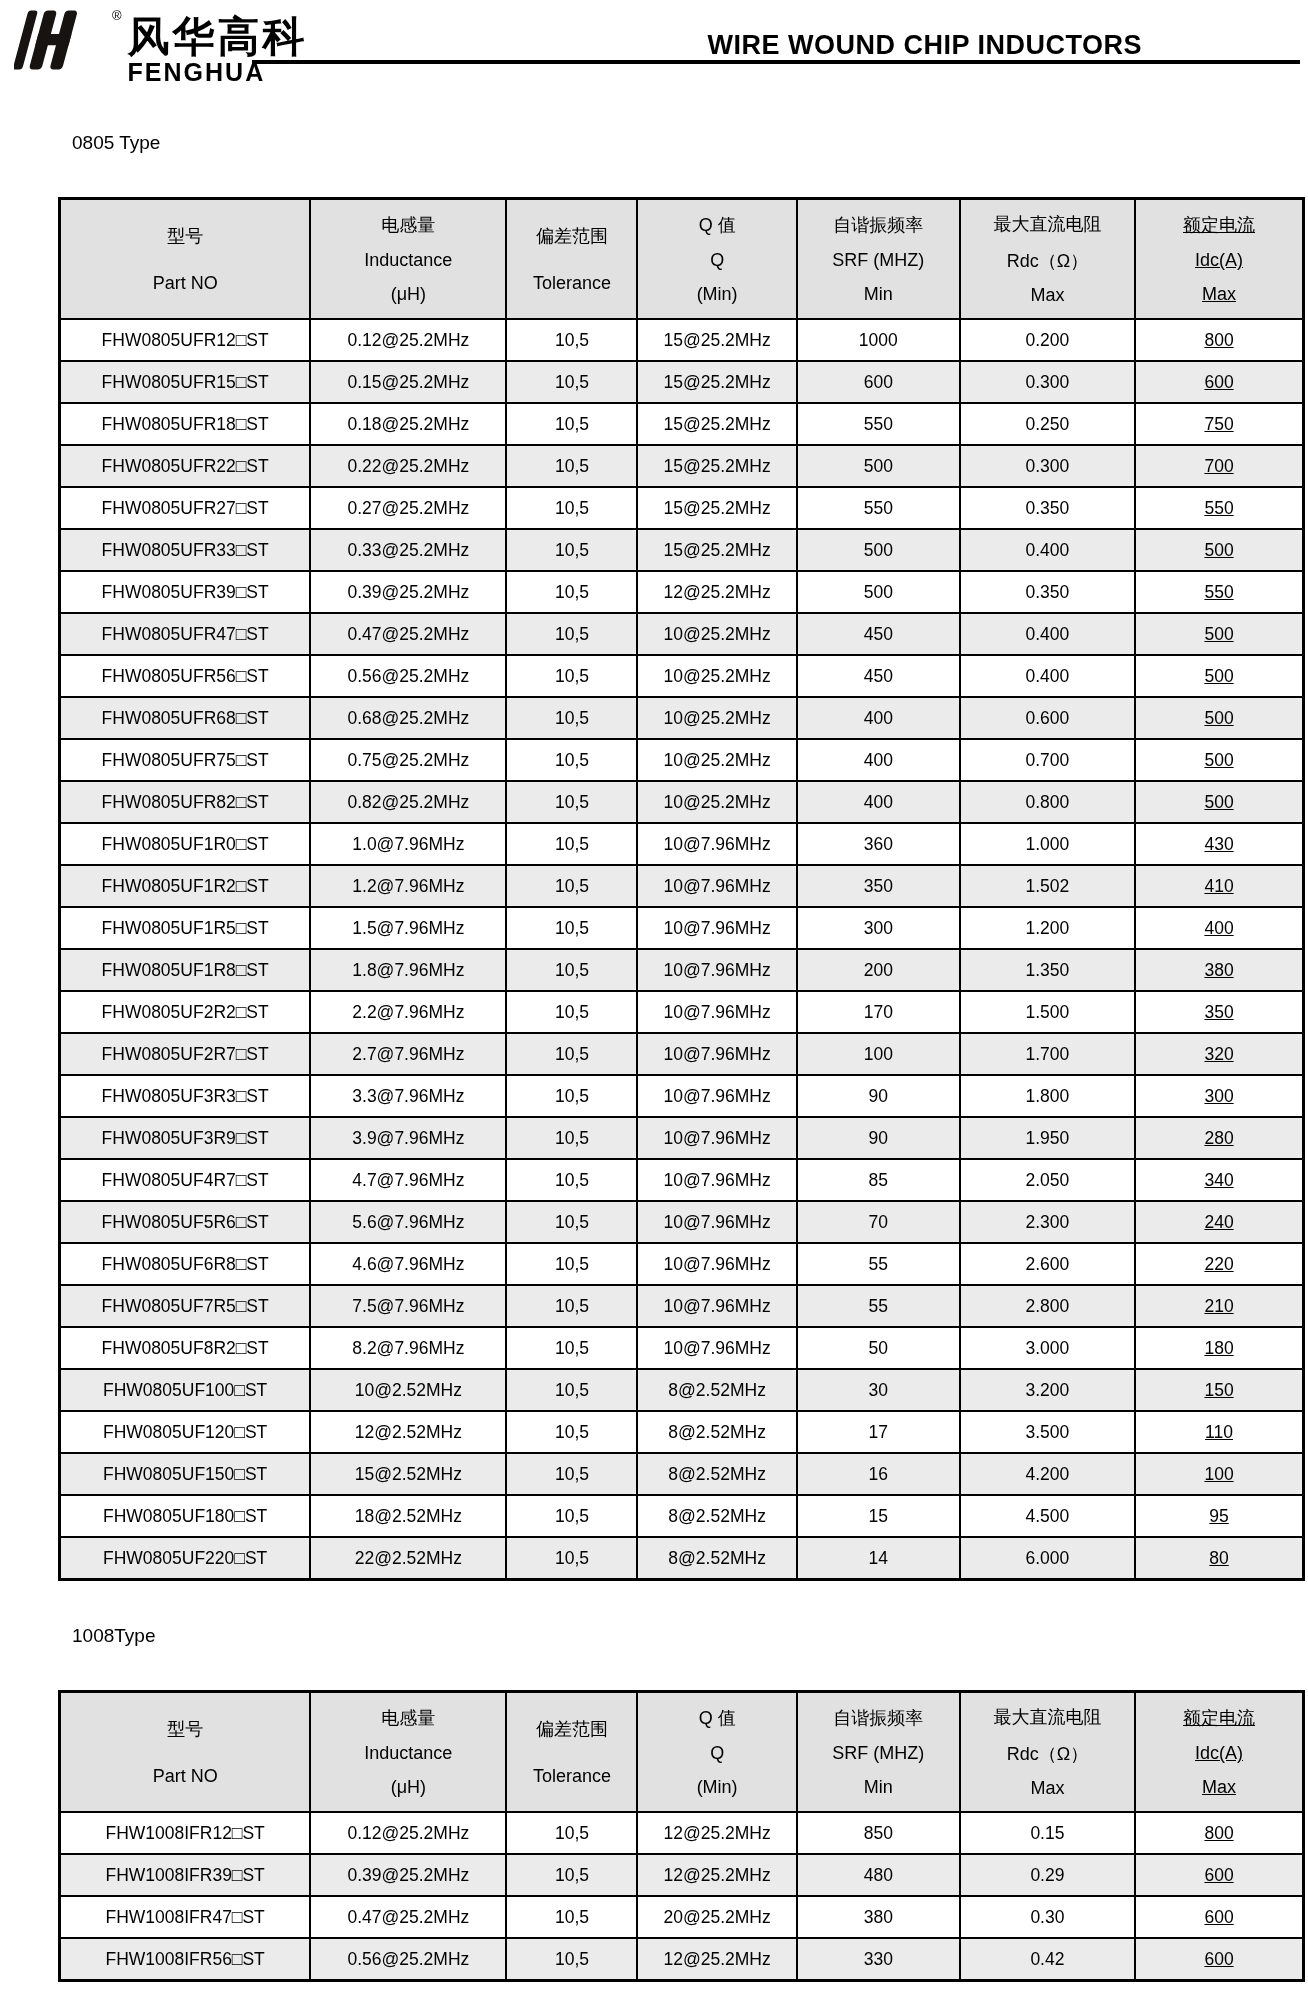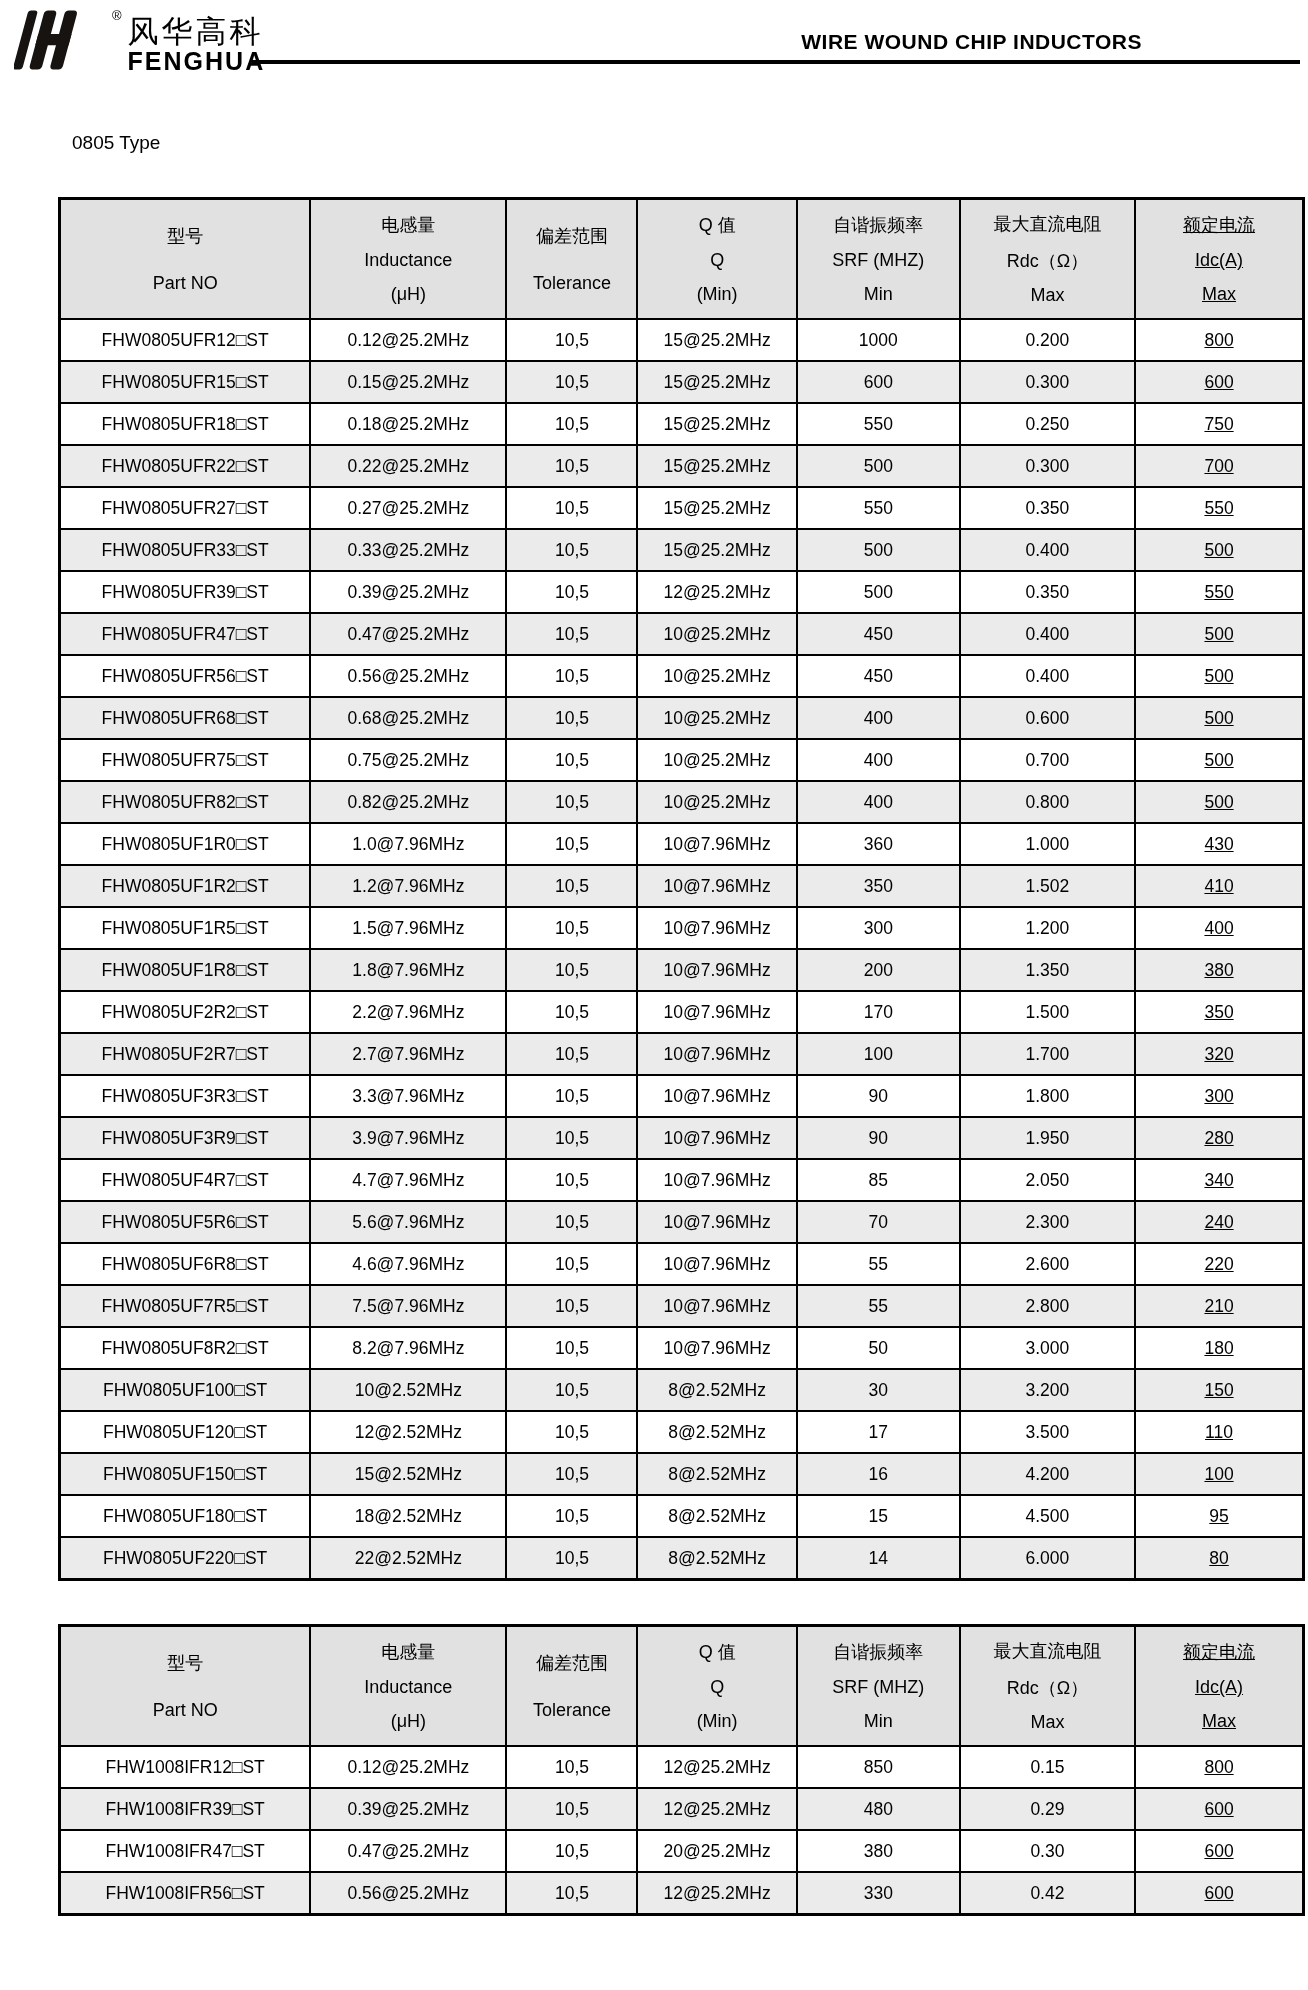--- a/index.html
+++ b/index.html
@@ -11,23 +11,23 @@
     color:#000;
     overflow:hidden;
   }
 
   
   .banner { position:relative; height:96px; }
   .logo-wrap { position:absolute; left:14px; top:6px; display:flex; align-items:flex-start; }
   .logo-mark { display:block; }
   .reg-mark { font-size:13px; margin:2px 6px 0 2px; }
   .brand-text { margin-top:10px; }
-  .brand-cn { font-size:31px; font-weight:normal; letter-spacing:3px; line-height:1.0; }
+  .brand-cn { font-size:42px; font-weight:bold; letter-spacing:3px; line-height:1.0; }
   .brand-en { font-size:25px; font-weight:bold; letter-spacing:2px; line-height:1.0; margin-top:2px; }
-  .doc-title { position:absolute; top:30px; right:166px; font-size:21px; font-weight:bold; letter-spacing:0.5px; }
+  .doc-title { position:absolute; top:30px; right:166px; font-size:27px; font-weight:bold; letter-spacing:0.5px; }
   .title-rule { position:absolute; left:252px; top:60px; width:1048px; height:4px; background:#000; }
 
   
   .content { padding-left:58px; }
   .type-label { font-size:19px; margin:36px 0 9px 14px; }
   .type-label.second { margin-top:44px; }
 
   table.spec {
     width:1247px;
     border-collapse:collapse;
@@ -412,20 +412,21 @@
             <td>22@2.52MHz</td>
             <td>10,5</td>
             <td>8@2.52MHz</td>
             <td>14</td>
             <td>6.000</td>
             <td>80</td>
           </tr>
         </tbody>
     </table>
 
+    <div class="type-label second">1008Type</div>
     <table class="spec">
       <thead>
           <tr>
             <th>
               <div class="hstack">
                 <div class="hline">型号</div>
                 <div class="hline">Part NO</div>
               </div>
             </th>
             <th>

